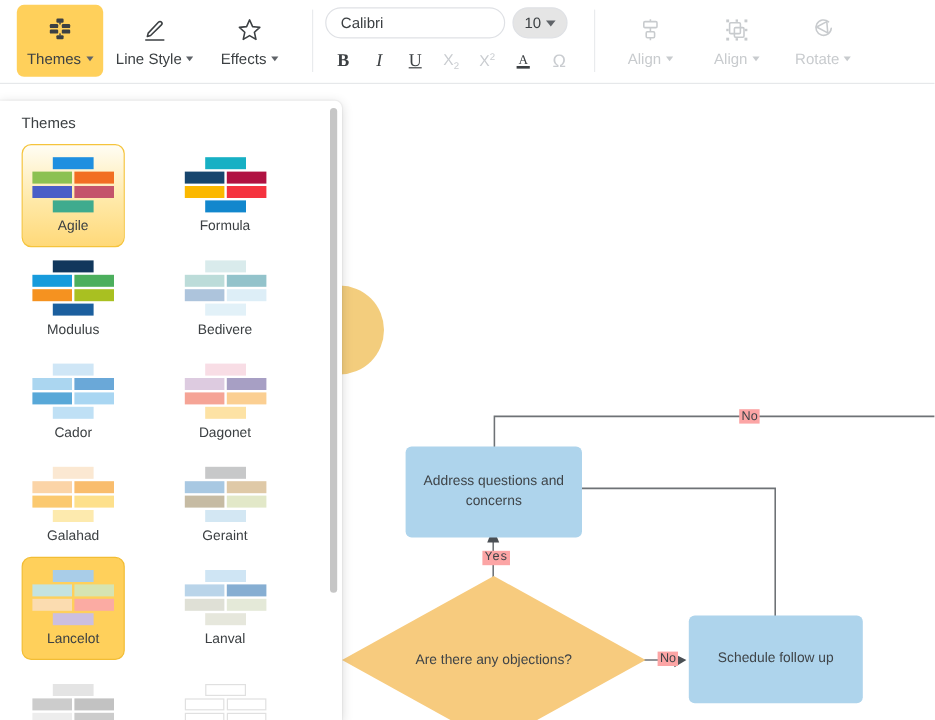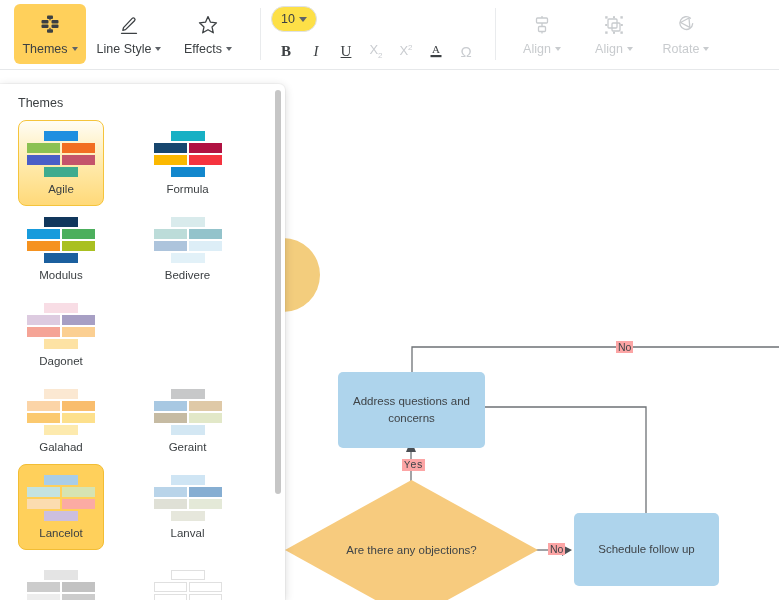--- a/index.html
+++ b/index.html
@@ -47,21 +47,21 @@
   
   .font-area { display:flex; flex-direction:column; padding-top:6px; }
   .font-row1 { display:flex; align-items:center; gap:6px; }
   .font-name {
     width:150px; height:26px; border:1px solid #dfe1e5; border-radius:13px;
     background:#fff; font-size:12.5px; color:#3c4043; padding:0 12px;
     font-family:"Liberation Sans", sans-serif; outline:none;
   }
   .font-size-wrap {
     width:46px; height:26px; border:1px solid #dfe1e5; border-radius:13px;
-    display:flex; align-items:center; justify-content:center; gap:4px; background:#fde047;
+    display:flex; align-items:center; justify-content:center; gap:4px; background:#e5e5e5;
     cursor:pointer;
   }
   .font-size-val { font-size:12.5px; color:#3c4043; }
   .fs-caret {
     width:0;height:0;border-left:4px solid transparent;border-right:4px solid transparent;
     border-top:5px solid #5f6368;
   }
   .font-row2 { display:flex; align-items:center; gap:0px; margin-top:6px; }
   .fbtn {
     width:30px; height:26px; display:flex; align-items:center; justify-content:center;
@@ -240,20 +240,21 @@
           <span>Effects</span>
           <span class="caret"></span>
         </span>
       </div>
     </div>
 
     <div class="tb-sep" style="margin-left:16px;"></div>
 
     <div class="font-area">
       <div class="font-row1">
+        <input class="font-name" value="Calibri" style="">
         <div class="font-size-wrap">
           <span class="font-size-val">10</span>
           <span class="fs-caret"></span>
         </div>
       </div>
       <div class="font-row2">
         <div class="fbtn">
           <b style="font-family:'Liberation Serif',serif;font-size:15px;">B</b>
         </div>
         <div class="fbtn">
@@ -393,20 +394,33 @@
                 <i class="s-bot" style="background: rgb(226, 241, 248);"></i>
               </div>
               <div class="tname">Bedivere</div>
             </div>
           </div>
         </div>
         <div class="trow">
           <div class="tcell-wrap">
             <div class="tcell">
               <div class="swatch">
+                <i class="s-top" style="background: rgb(207, 230, 246);"></i>
+                <i class="s-ml" style="background: rgb(171, 214, 240);"></i>
+                <i class="s-mr" style="background: rgb(106, 168, 216);"></i>
+                <i class="s-bl" style="background: rgb(88, 168, 216);"></i>
+                <i class="s-br" style="background: rgb(169, 214, 242);"></i>
+                <i class="s-bot" style="background: rgb(191, 224, 245);"></i>
+              </div>
+              <div class="tname">Cador</div>
+            </div>
+          </div>
+          <div class="tcell-wrap">
+            <div class="tcell">
+              <div class="swatch">
                 <i class="s-top" style="background: rgb(248, 221, 229);"></i>
                 <i class="s-ml" style="background: rgb(221, 203, 224);"></i>
                 <i class="s-mr" style="background: rgb(167, 159, 196);"></i>
                 <i class="s-bl" style="background: rgb(245, 164, 150);"></i>
                 <i class="s-br" style="background: rgb(251, 207, 146);"></i>
                 <i class="s-bot" style="background: rgb(253, 226, 164);"></i>
               </div>
               <div class="tname">Dagonet</div>
             </div>
           </div>

